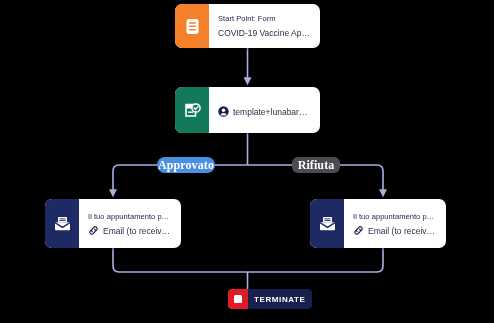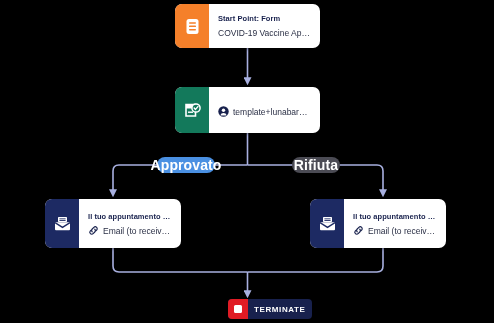--- a/index.html
+++ b/index.html
@@ -49,21 +49,21 @@
   .node-body {
     flex: 1 1 auto;
     padding: 6px 8px 6px 9px;
     display: flex;
     flex-direction: column;
     justify-content: center;
     min-width: 0;
   }
   .node-title {
     font-size: 7.5px;
-    font-weight: bold;
+    font-weight: normal;
     color: #18214d;
     line-height: 11px;
     white-space: nowrap;
     overflow: hidden;
     text-overflow: ellipsis;
     letter-spacing: 0.05px;
   }
   .node-sub-row {
     display: flex;
     align-items: center;
@@ -98,41 +98,43 @@
   .icon-green  { background: #13795b; }
   .icon-navy   { background: #1d2a63; }
 
   
   .pill {
     position: absolute;
     display: flex;
     align-items: center;
     justify-content: center;
     border-radius: 10px;
-    font-size: 14px;
+    font-size: 12px;
     font-weight: bold;
     color: #ffffff;
     letter-spacing: 0.1px;
     white-space: nowrap;
+    font-family: Liberation Serif, serif;
   }
   #pill-approved {
     left: 157px; top: 157px;
     width: 58px; height: 16px;
     background: #4a90e2;
   }
   #pill-rejected {
     left: 292px; top: 157px;
     width: 48px; height: 16px;
     background: #4b4b54;
+    border-radius: 6px;
   }
 
   
   #node-terminate {
     position: absolute;
-    left: 228px; top: 299px;
+    left: 228px; top: 289px;
     height: 20px;
     display: flex;
     align-items: center;
     background: #18214d;
     border-radius: 4px;
     overflow: hidden;
     box-shadow: 0 1px 3px rgba(0,0,0,0.45);
   }
   #terminate-icon {
     width: 20px; height: 20px;

